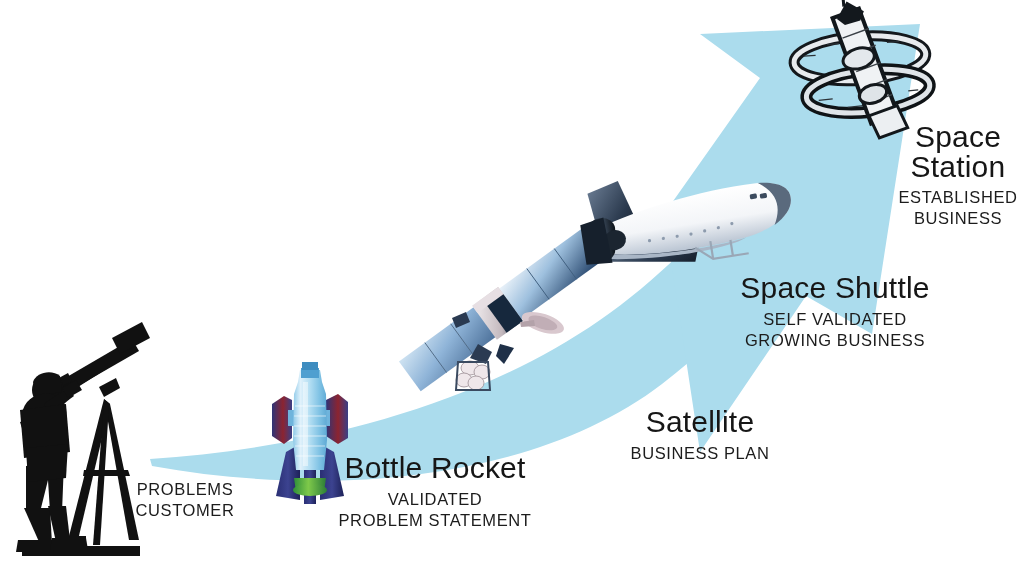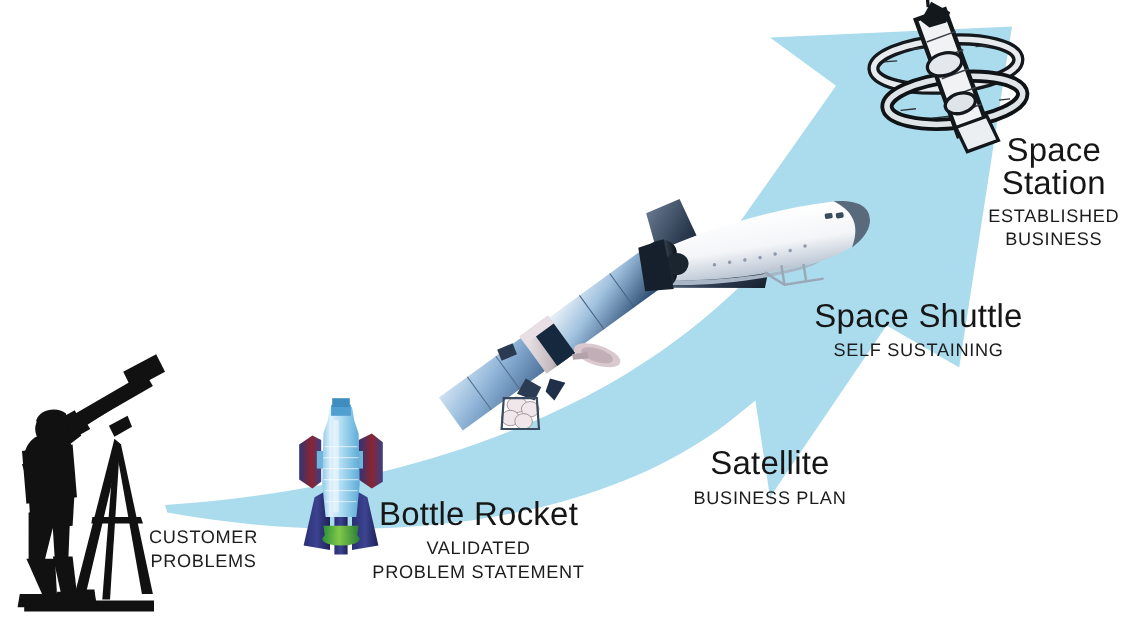--- a/index.html
+++ b/index.html
@@ -353,22 +353,22 @@
 
       <ellipse cx="862" cy="58" rx="16" ry="10" fill="#e4e8ec" stroke="#14181c" stroke-width="3"></ellipse>
       <ellipse cx="866" cy="96" rx="14" ry="9" fill="#dfe4e8" stroke="#14181c" stroke-width="3"></ellipse>
 
       <path d="M856,116 L886,114 L890,138 L860,140 Z" fill="#eceff2" stroke="#12171b" stroke-width="3"></path>
     </g>
   </svg>
 
   <div class="label-block" id="label-stars">
     <div class="stage-sub">
+      <div>PROBLEMS</div>
       <div>CUSTOMER</div>
-      <div>PROBLEMS</div>
     </div>
   </div>
 
   <div class="label-block" id="label-bottle">
     <div class="stage-title">Bottle Rocket</div>
     <div class="stage-sub">
       <div>VALIDATED</div>
       <div>PROBLEM STATEMENT</div>
     </div>
   </div>
@@ -376,21 +376,22 @@
   <div class="label-block" id="label-satellite">
     <div class="stage-title">Satellite</div>
     <div class="stage-sub">
       <div>BUSINESS PLAN</div>
     </div>
   </div>
 
   <div class="label-block" id="label-shuttle">
     <div class="stage-title">Space Shuttle</div>
     <div class="stage-sub">
-      <div>SELF SUSTAINING</div>
+      <div>SELF VALIDATED</div>
+      <div>GROWING BUSINESS</div>
     </div>
   </div>
 
   <div class="label-block" id="label-station">
     <div class="stage-title">
       <div>Space</div>
       <div>Station</div>
     </div>
     <div class="stage-sub">
       <div>ESTABLISHED</div>

